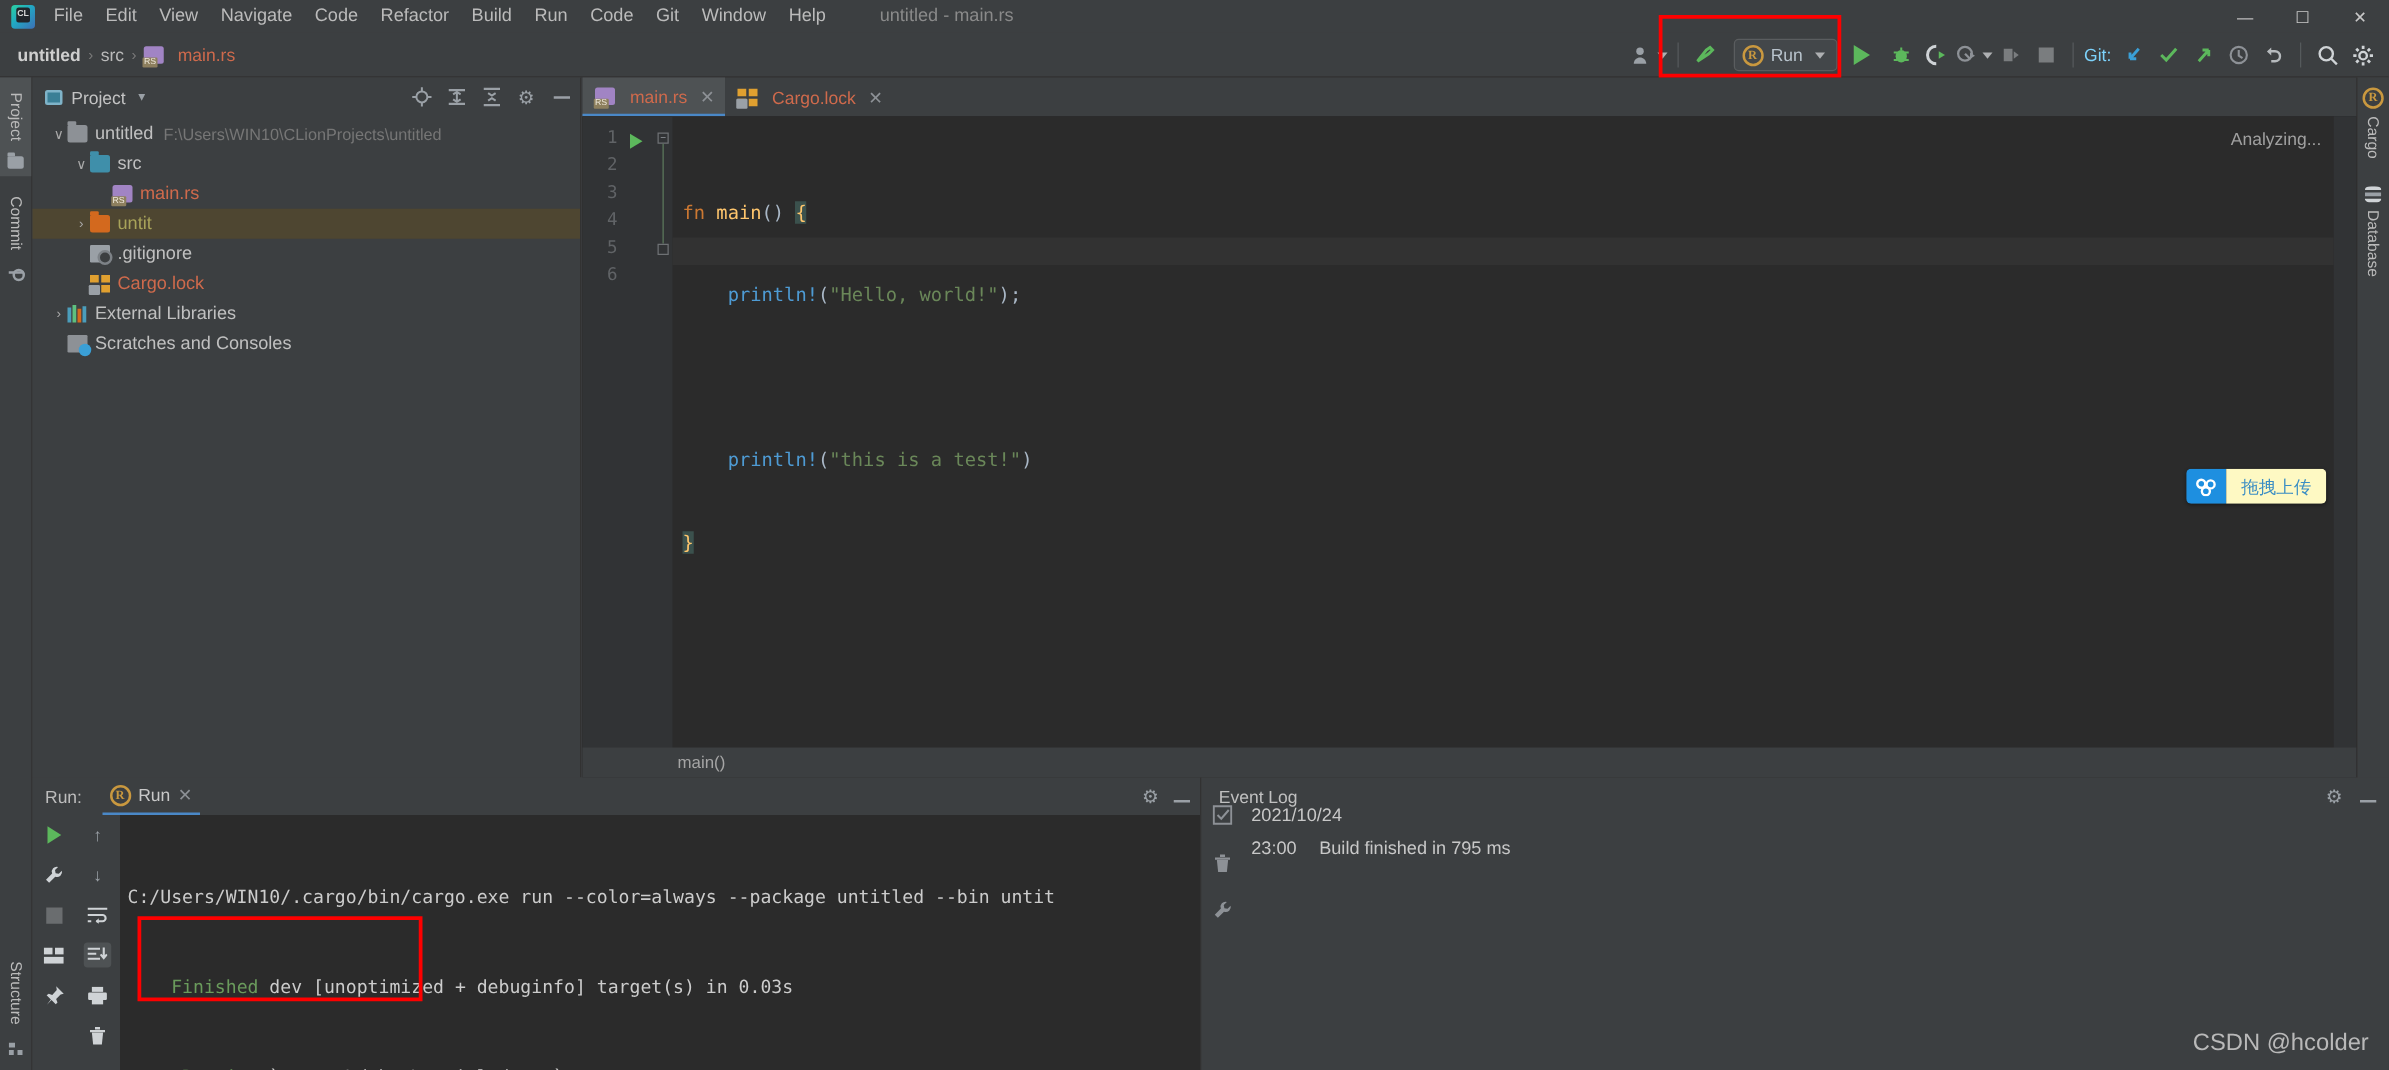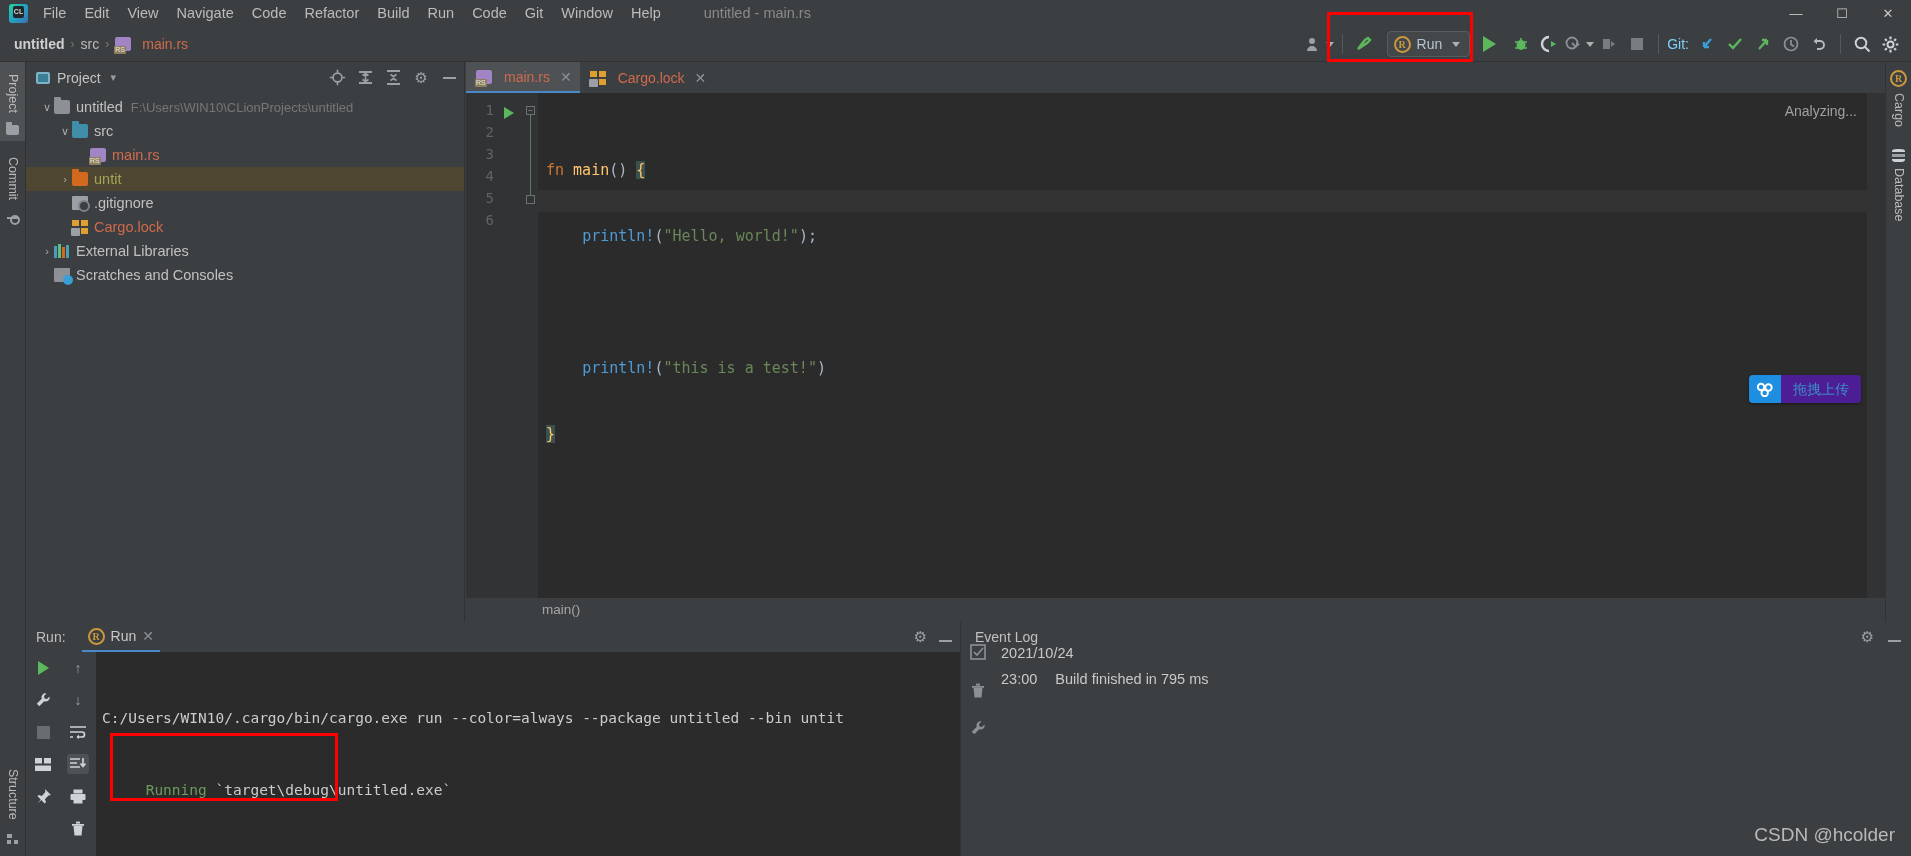--- a/index.html
+++ b/index.html
@@ -176,21 +176,21 @@
   #marker-lane { position:absolute; right:0; top:0; width:18px; height:529px; background:#313335; }
   #analyzing { position:absolute; right:28px; top:10px; color:#a0a0a0; font-size:14px; }
   #line5-hl { position:absolute; left:72px; right:18px; height:22px; background:#323232; }
   #status-fn { position:absolute; left:466px; top:598px; width:1419px; height:24px;
       background:#3c3f41; color:#a5a5a5; font-size:13.5px; padding-left:76px; line-height:24px; }
 
   
   #upload-widget { position:absolute; left:1749px; top:375px; display:flex; align-items:center;
       border-radius:4px; overflow:hidden; box-shadow:0 1px 3px rgba(0,0,0,.4); }
   #upload-widget .ic { width:32px;height:28px;background:#1e8fe0;display:flex;align-items:center;justify-content:center; }
-  #upload-widget .tx { background:#4c1d95;color:#3b8ec4;font-size:14px;padding:0 12px;height:28px;line-height:28px; }
+  #upload-widget .tx { background:#fef9c3;color:#3b8ec4;font-size:14px;padding:0 12px;height:28px;line-height:28px; }
 
   
   #run-panel { position:absolute; left:26px; top:622px; width:934px; height:234px; background:#3c3f41; }
   #run-head { height:30px; display:flex; align-items:center; padding-left:10px; gap:16px; }
   #run-head .rl { color:#bdbdbd; font-size:14px;text-align:right; }
   .run-tab { display:flex; align-items:center; gap:6px; height:30px; padding:0 6px; border-bottom:2px solid #4a88c7; }
   .run-tab .t { color:#c8c8c8; font-size:14px; }
   #run-head-right { position:absolute; right:8px; display:flex; align-items:center; gap:12px; }
   #run-body { position:absolute; left:0; top:30px; width:934px; height:204px; display:flex; }
   .run-tools { width:34px; display:flex; flex-direction:column; align-items:center; padding-top:6px; gap:12px; }
@@ -587,20 +587,21 @@
         <svg width="14" height="15" viewBox="0 0 14 15">
             <rect x="1" y="3" width="12" height="1.8" fill="#cfd3d6"></rect>
             <path d="M2.5 5h9l-1 9.5h-7z" fill="#cfd3d6"></path>
             <rect x="5" y="0.6" width="4" height="2" fill="#cfd3d6"></rect>
           </svg>
       </span>
     </div>
 
     <div id="console">
       <div><span class="c-white">C:/Users/WIN10/.cargo/bin/cargo.exe run --color=always --package untitled --bin untit</span></div>
+      <div><span class="c-white">    </span><span class="c-green">Finished</span><span class="c-white"> dev [unoptimized + debuginfo] target(s) in 0.03s</span></div>
       <div><span class="c-white">     </span><span class="c-green">Running</span><span class="c-white"> `target\debug\untitled.exe`</span></div>
       
       
       
       
     </div>
   </div>
 </div>
 
 <div class="annot" style="left:110px;top:733px;width:228px;height:68px;"></div>

